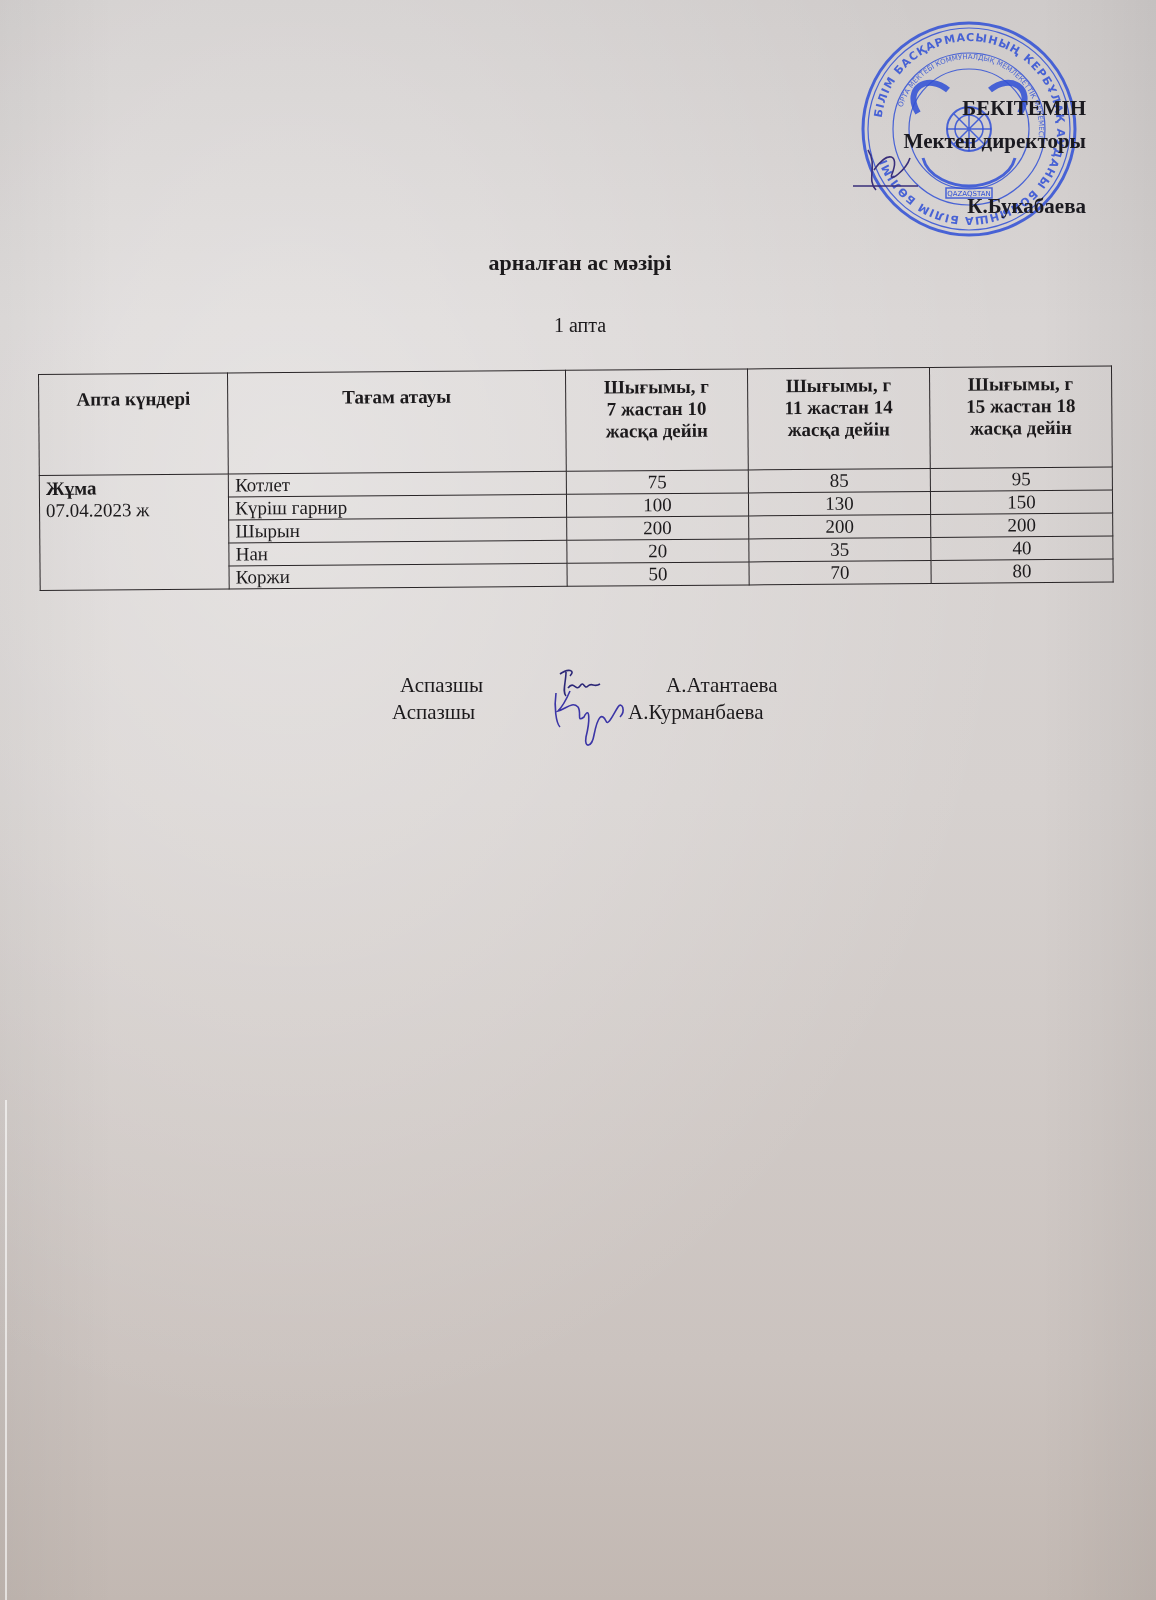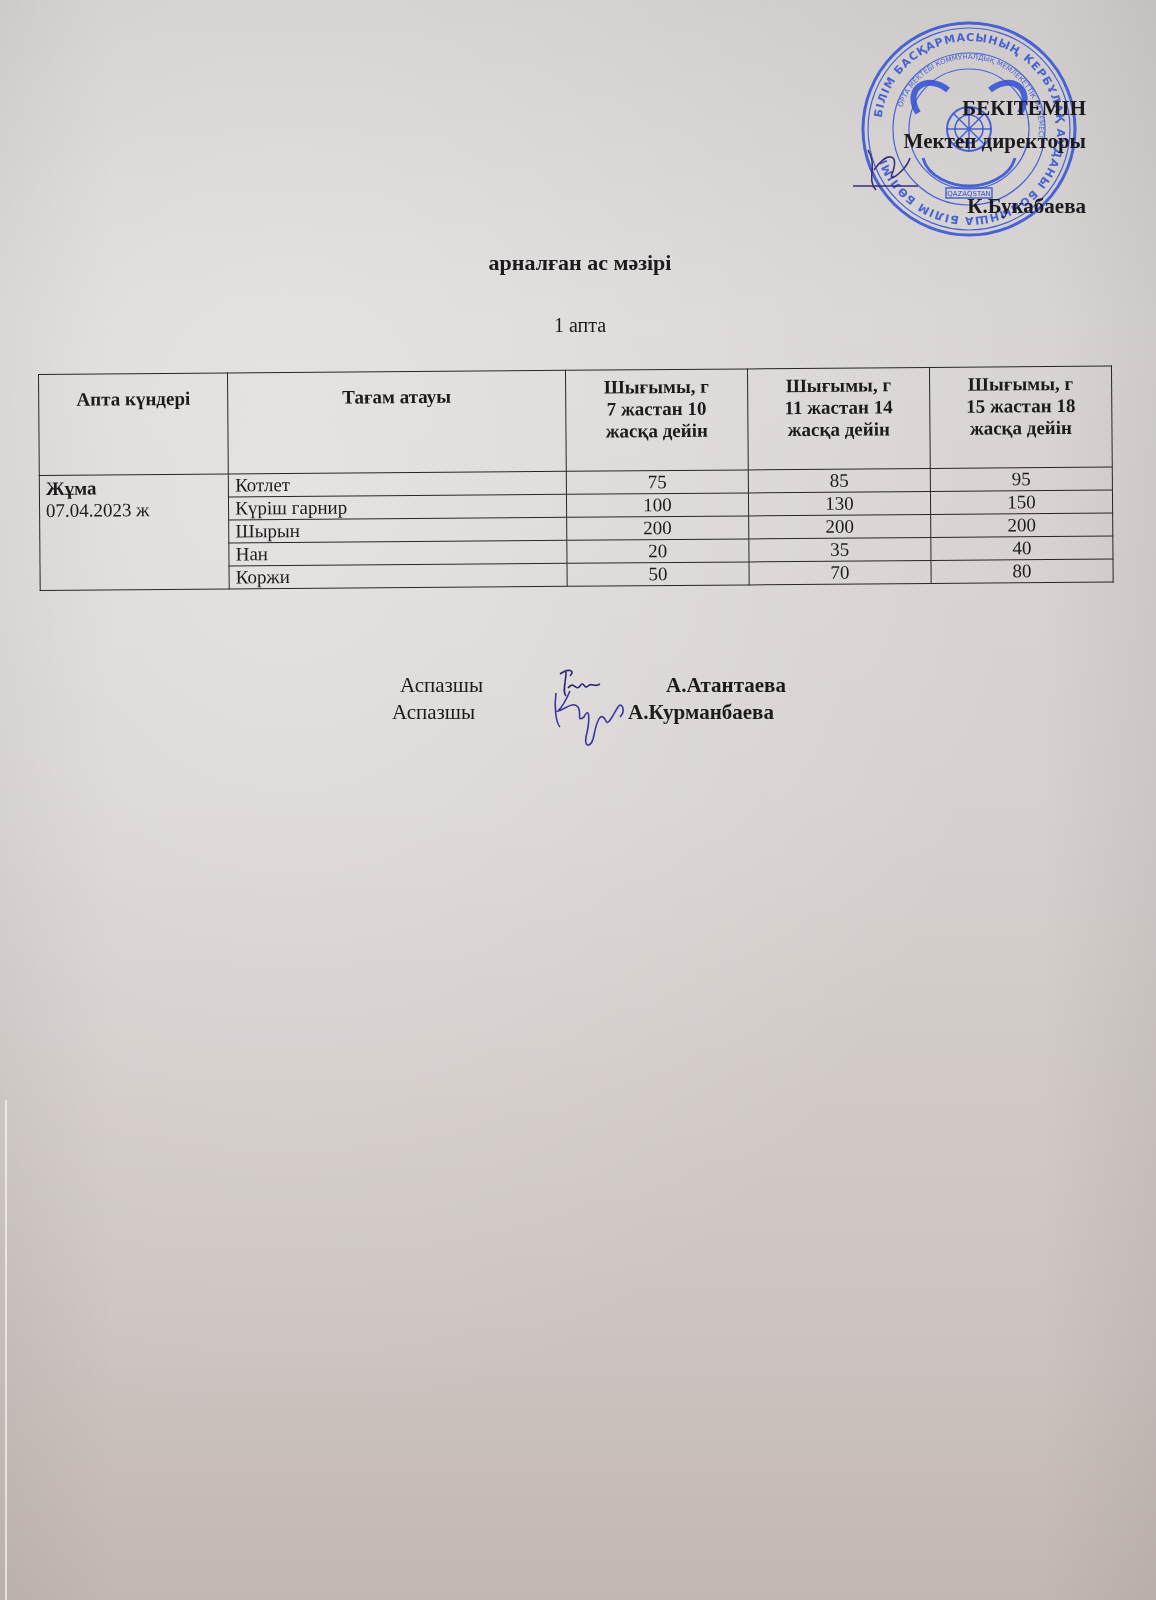--- a/index.html
+++ b/index.html
@@ -99,21 +99,21 @@
     .day-date { display: block; }
 
     .signatures {
       position: absolute;
       left: 388px; top: 672px;
       font-size: 21px;
       line-height: 27px;
     }
     .sig-row { position: relative; height: 27px; width: 450px; }
     .sig-role { position: absolute; left: 0; }
-    .sig-name { position: absolute; left: 0; white-space: nowrap; font-weight: bold; }
+    .sig-name { position: absolute; left: 0; white-space: nowrap; }
     .sig-mark {
       position: absolute;
     }
   </style>
 </head>
 <body>
 
 <div class="sheet"></div>
 <div class="edge-line"></div>
 

